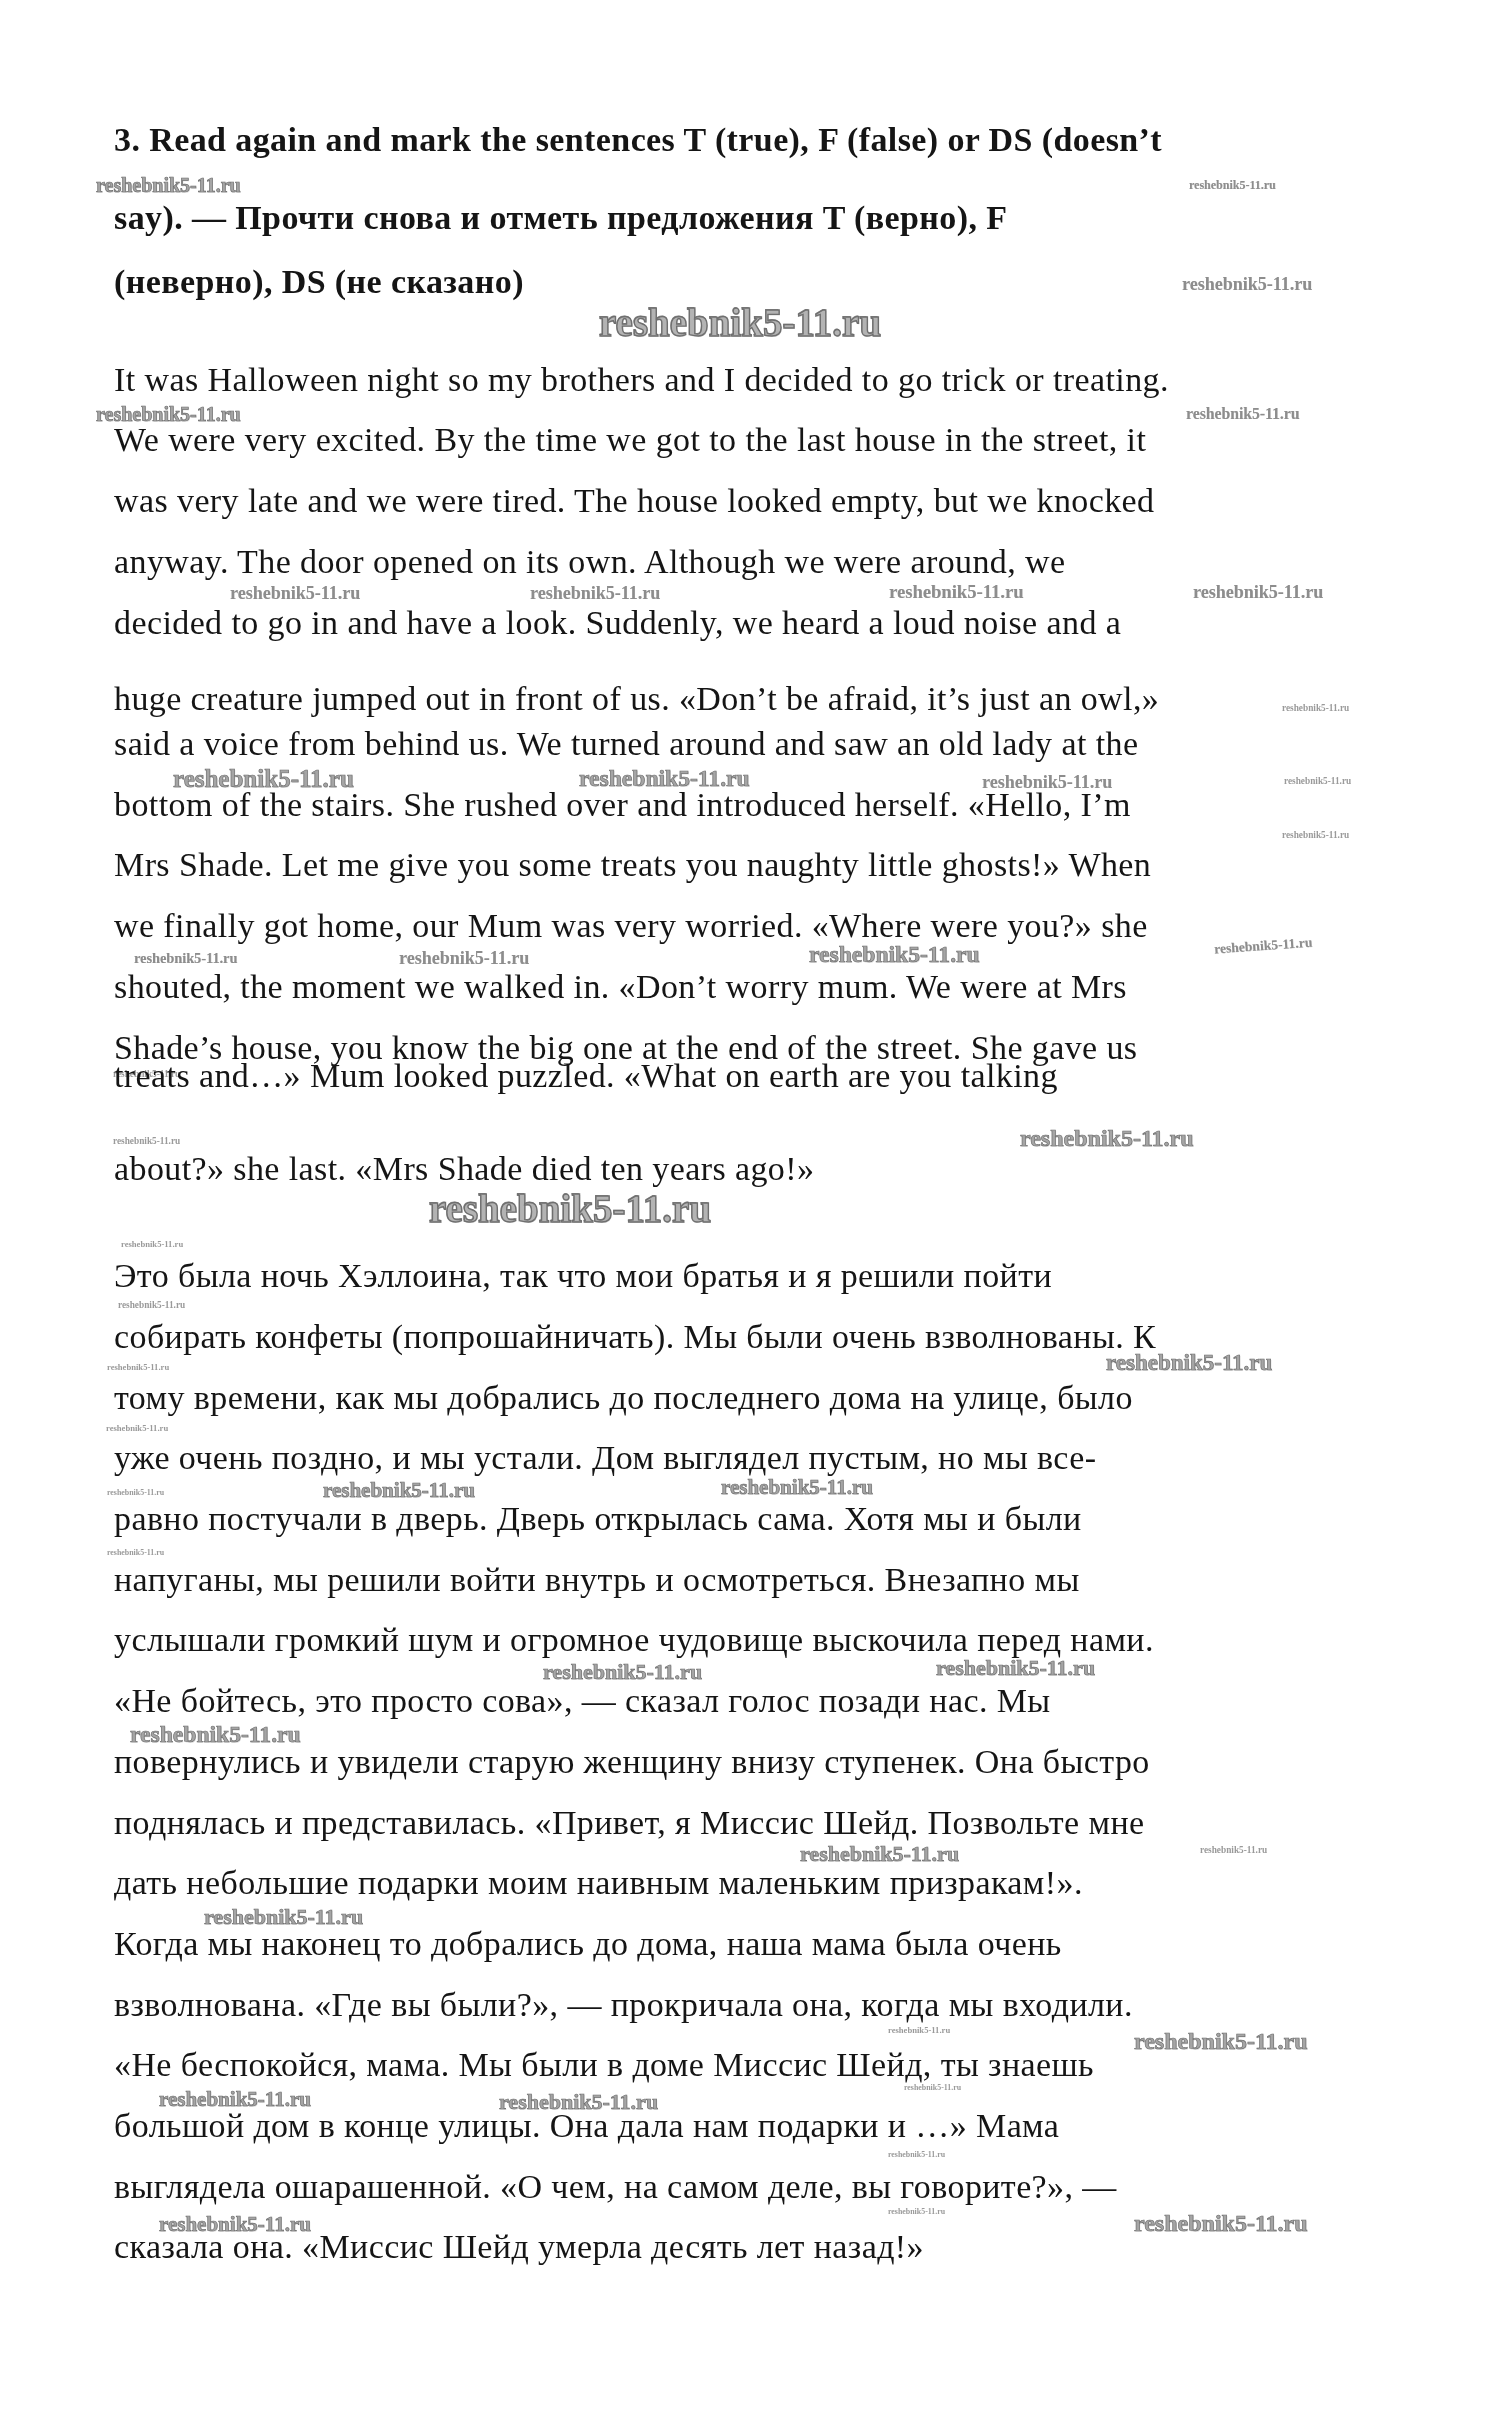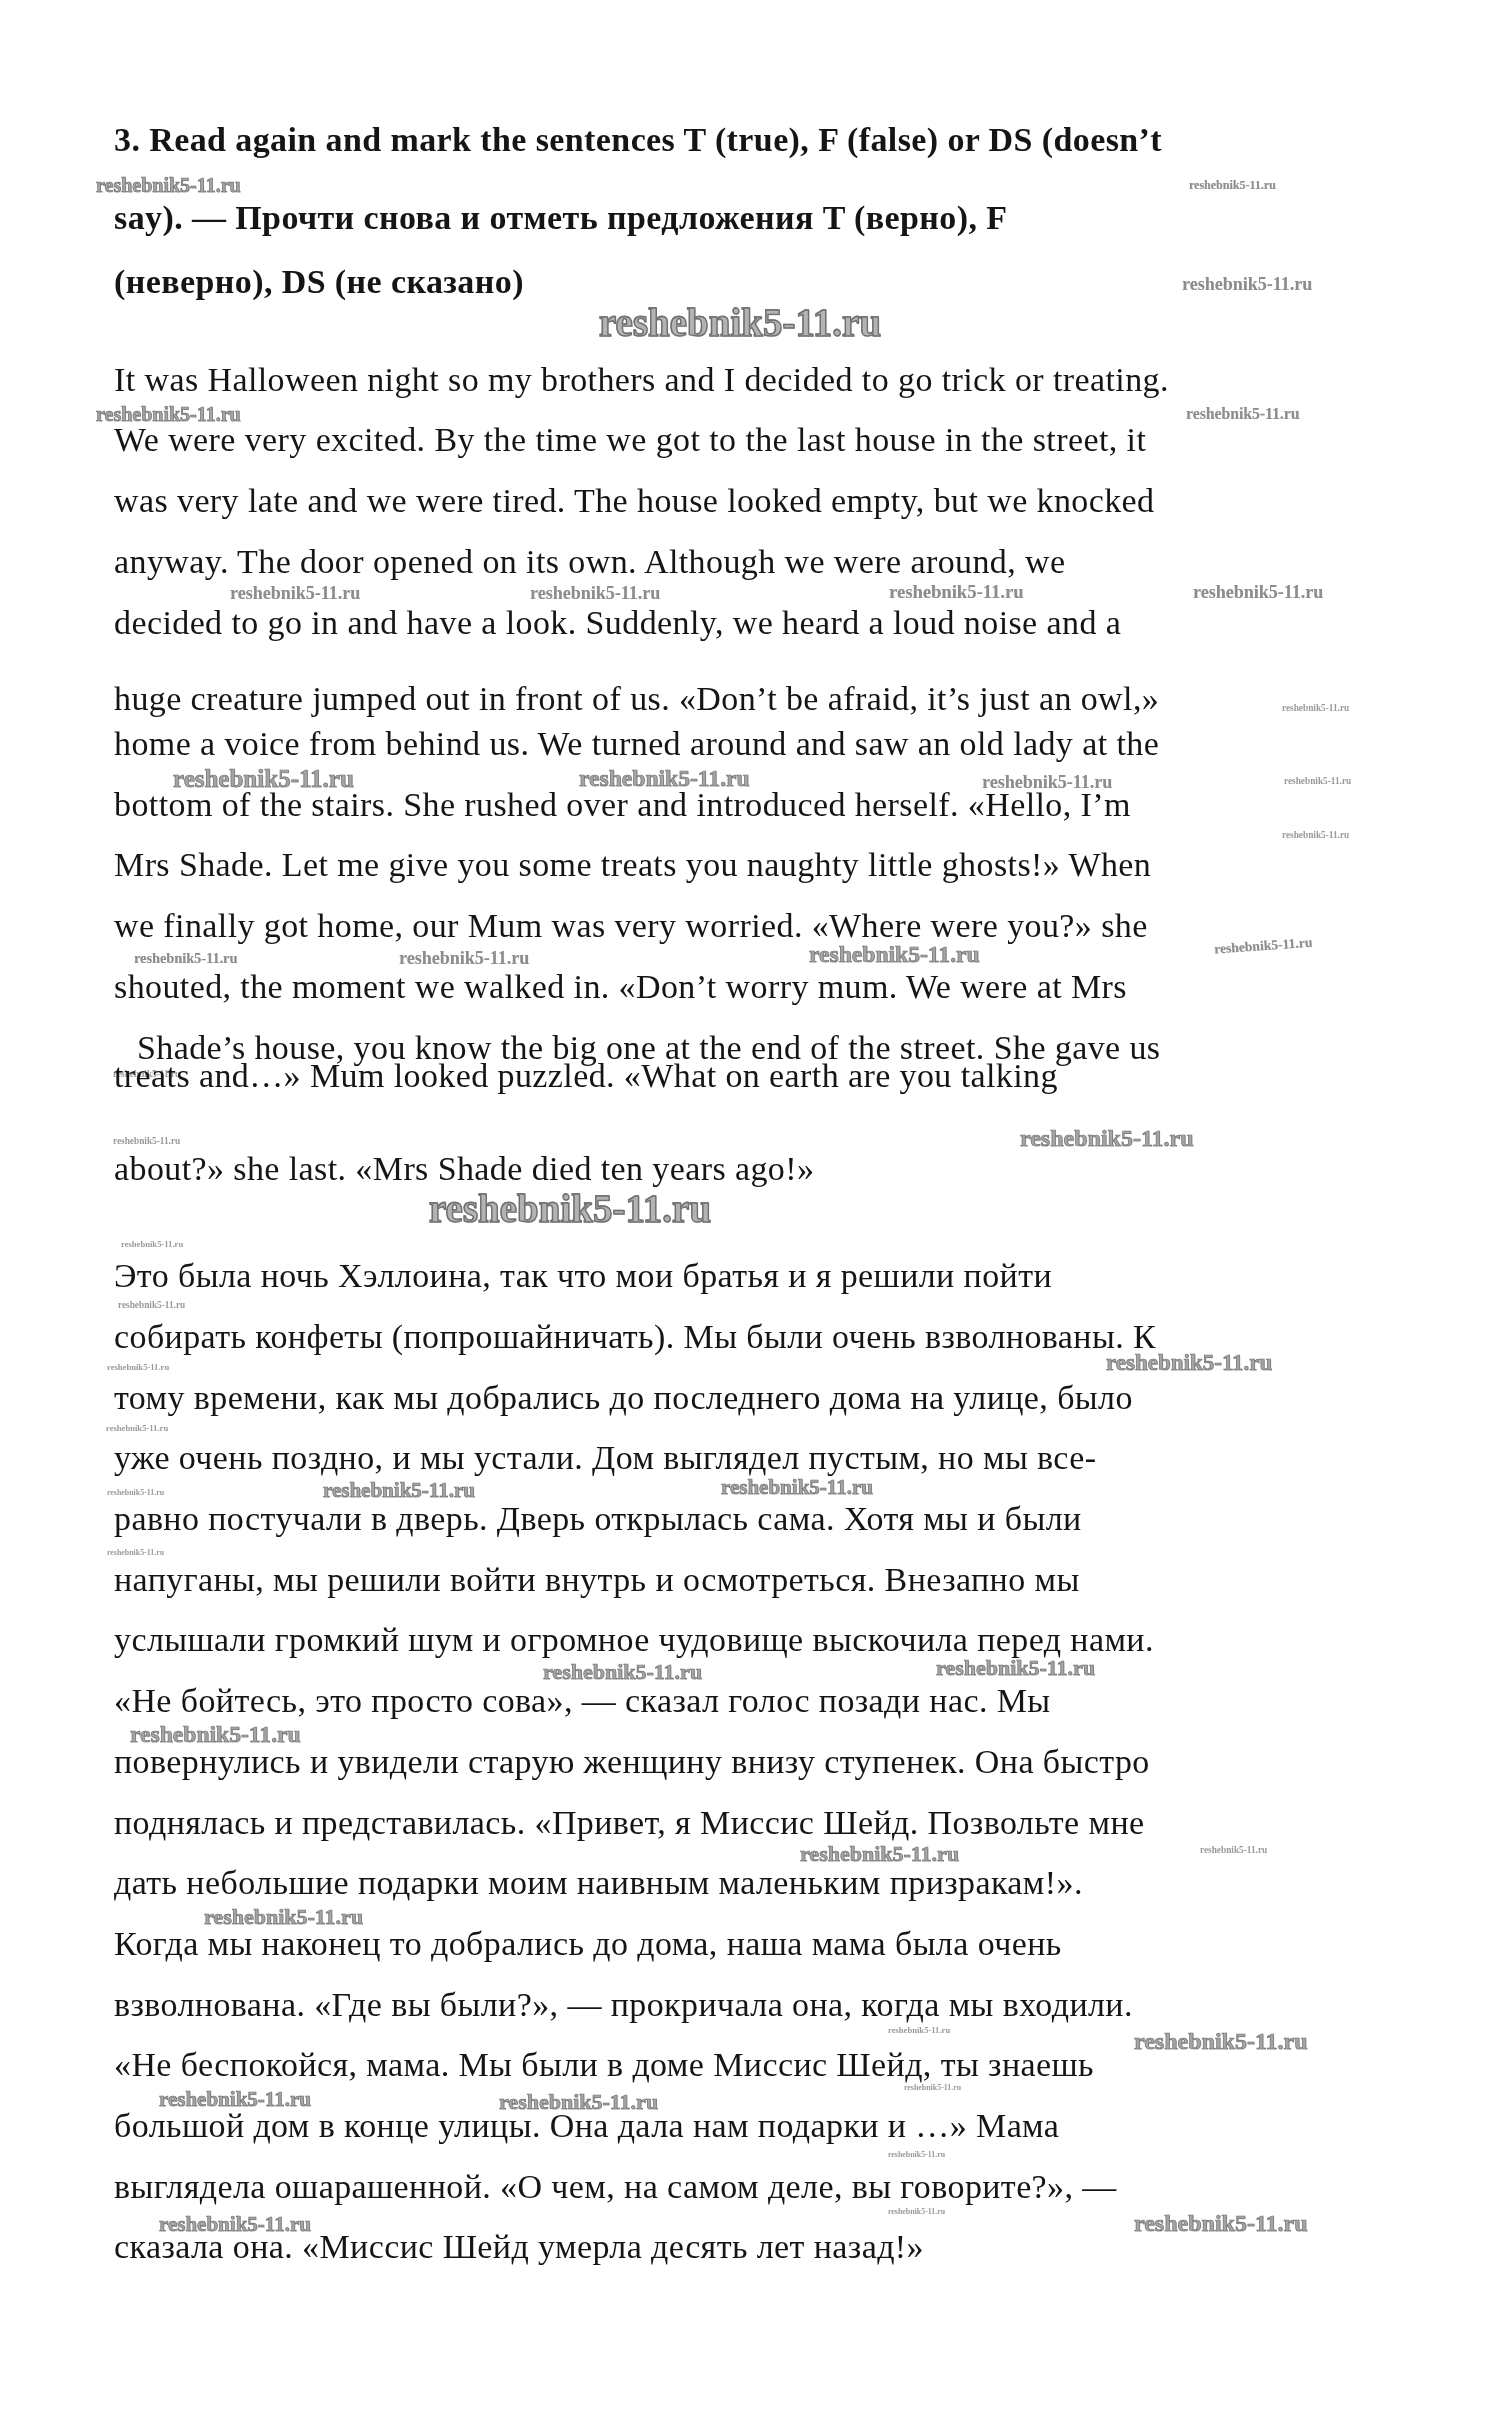--- a/index.html
+++ b/index.html
@@ -113,26 +113,26 @@
       <div class="line heading-line" style="top: 199px;">say). — Прочти снова и отметь предложения T (верно), F</div>
       <div class="line heading-line" style="top: 263px;">(неверно), DS (не сказано)</div>
     </div>
   <div id="english-block">
       <div class="line body-line" style="top: 361px;">It was Halloween night so my brothers and I decided to go trick or treating.</div>
       <div class="line body-line" style="top: 421px;">We were very excited. By the time we got to the last house in the street, it</div>
       <div class="line body-line" style="top: 482px;">was very late and we were tired. The house looked empty, but we knocked</div>
       <div class="line body-line" style="top: 543px;">anyway. The door opened on its own. Although we were around, we</div>
       <div class="line body-line" style="top: 604px;">decided to go in and have a look. Suddenly, we heard a loud noise and a</div>
       <div class="line body-line" style="top: 664px; margin-top: 16px;">huge creature jumped out in front of us. «Don’t be afraid, it’s just an owl,»</div>
-      <div class="line body-line" style="top: 725px;">home a voice from behind us. We turned around and saw an old lady at the</div>
+      <div class="line body-line" style="top: 725px;">said a voice from behind us. We turned around and saw an old lady at the</div>
       <div class="line body-line" style="top: 786px;">bottom of the stairs. She rushed over and introduced herself. «Hello, I’m</div>
       <div class="line body-line" style="top: 846px;">Mrs Shade. Let me give you some treats you naughty little ghosts!» When</div>
       <div class="line body-line" style="top: 907px;">we finally got home, our Mum was very worried. «Where were you?» she</div>
       <div class="line body-line" style="top: 968px;">shouted, the moment we walked in. «Don’t worry mum. We were at Mrs</div>
-      <div class="line body-line" style="top: 1029px; margin-left: 23px;">Shade’s house, you know the big one at the end of the street. She gave us</div>
+      <div class="line body-line" style="top: 1029px;">Shade’s house, you know the big one at the end of the street. She gave us</div>
       <div class="line body-line" style="top: 1057px;">treats and…» Mum looked puzzled. «What on earth are you talking</div>
       <div class="line body-line" style="top: 1150px;">about?» she last. «Mrs Shade died ten years ago!»</div>
     </div>
   <div id="russian-block">
       <div class="line body-line" style="top: 1257px;">Это была ночь Хэллоина, так что мои братья и я решили пойти</div>
       <div class="line body-line" style="top: 1318px;">собирать конфеты (попрошайничать). Мы были очень взволнованы. К</div>
       <div class="line body-line" style="top: 1379px;">тому времени, как мы добрались до последнего дома на улице, было</div>
       <div class="line body-line" style="top: 1439px;">уже очень поздно, и мы устали. Дом выглядел пустым, но мы все-</div>
       <div class="line body-line" style="top: 1500px;">равно постучали в дверь. Дверь открылась сама. Хотя мы и были</div>
       <div class="line body-line" style="top: 1561px;">напуганы, мы решили войти внутрь и осмотреться. Внезапно мы</div>

